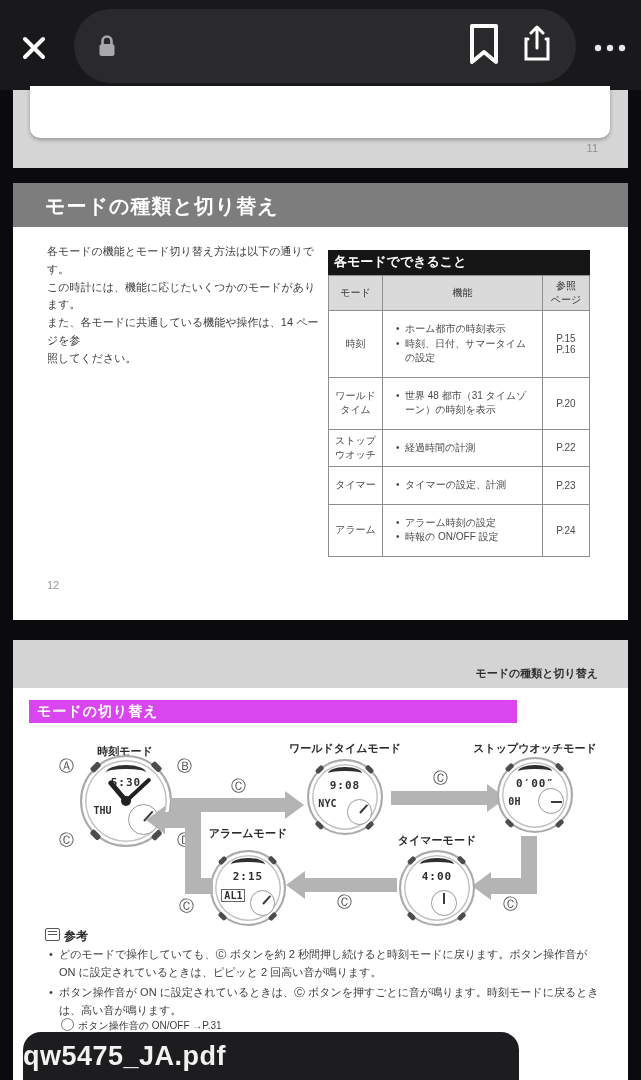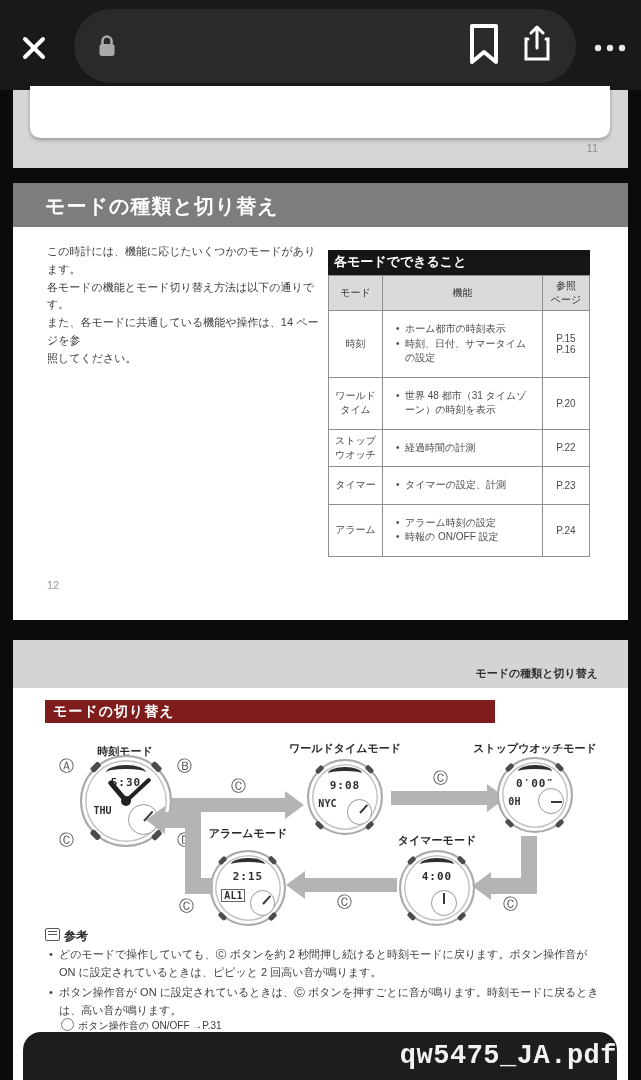--- a/index.html
+++ b/index.html
@@ -39,21 +39,21 @@
   .cpage{width:40px;text-align:center;}
   .pre{white-space:pre-line;}
   ul.fn{margin:8px;padding:0 0 0 2px;list-style:none;}
   ul.fn li{padding-left:9px;position:relative;line-height:1.45;}
   ul.fn li::before{content:"•";position:absolute;left:0;top:0;}
   .p12num{position:absolute;left:34px;top:396px;font-size:11px;color:#999;}
   
   .p13{top:640px;height:440px;}
   .runband{position:absolute;left:0;top:0;width:100%;height:48px;background:#d4d4d4;}
   .runband span{position:absolute;right:30px;top:26px;font-size:11px;font-weight:bold;color:#2e2e2e;}
-  .subhead{position:absolute;left:32px;top:60px;width:450px;height:23px;background:#7f1d1d;}
+  .subhead{position:absolute;left:16px;top:60px;width:488px;height:23px;background:#d946ef;}
   .subhead span{position:absolute;left:8px;top:3px;font-size:14px;font-weight:bold;color:#fff;letter-spacing:1px;}
   .p13intro{position:absolute;left:34px;top:90px;font-size:11px;color:#3c3c3c;}
   
   .wlabel{position:absolute;font-size:11px;font-weight:bold;color:#2a2a2a;text-align:center;}
   .watch{position:absolute;border:2px solid #a9a9a9;border-radius:50%;background:#fff;
          box-shadow:inset 0 0 0 3px #fff,inset 0 0 0 4.5px #c3c3c3;box-sizing:border-box;}
   .mark{position:absolute;width:13%;height:6.5%;background:#4c4c4c;border-radius:2px;}
   .mk1{top:8%;left:9%;transform:rotate(-45deg);} .mk2{top:8%;right:9%;transform:rotate(45deg);}
   .mk3{bottom:8%;left:9%;transform:rotate(45deg);} .mk4{bottom:8%;right:9%;transform:rotate(-45deg);}
   .arc{position:absolute;top:9%;left:27%;width:46%;height:18%;border-top:4px solid #2f2f2f;
@@ -84,22 +84,22 @@
         position:relative;vertical-align:-1px;margin-right:4px;}
   .memo::after{content:"";position:absolute;left:2px;right:2px;top:2px;height:1px;background:#555;
         box-shadow:0 3px 0 #555;}
   ul.notes{position:absolute;left:34px;top:306px;width:552px;margin:0;padding:0;list-style:none;}
   ul.notes li{font-size:11px;line-height:1.6;color:#3c3c3c;padding-left:12px;position:relative;margin-bottom:3px;}
   ul.notes li::before{content:"•";position:absolute;left:2px;}
   .linkline{position:absolute;left:48px;top:378px;font-size:10px;color:#3c3c3c;}
   .lcircic{display:inline-block;width:11px;height:11px;border:1.3px solid #777;border-radius:50%;
            vertical-align:-2px;margin-right:4px;}
   
-  .botbar{position:absolute;left:23px;top:1032px;width:594px;height:48px;background:#1d1d1f;
-          border-radius:18px 18px 0 0;display:flex;align-items:center;justify-content:flex-end;font-family:Liberation Mono, monospace;}
+  .botbar{position:absolute;left:23px;top:1032px;width:496px;height:48px;background:#1d1d1f;
+          border-radius:18px 18px 0 0;display:flex;align-items:center;justify-content:flex-start;}
   .botbar span{font-size:27px;font-weight:bold;color:#f2f2f2;letter-spacing:.5px;}
 </style>
 </head>
 <body>
 
 <div class="screen">
 
   <div class="topbar">
     <div class="closebtn">
       <svg width="32" height="32" viewBox="0 0 32 32">
@@ -137,22 +137,22 @@
     <div class="pg p11">
       <div class="p11box"></div>
       <div class="p11num">11</div>
     </div>
 
     <div class="pg p12">
       <div class="secband">
         <span>モードの種類と切り替え</span>
       </div>
       <div class="intro">
+        <div>各モードの機能とモード切り替え方法は以下の通りです。</div>
         <div>この時計には、機能に応じたいくつかのモードがあります。</div>
-        <div>各モードの機能とモード切り替え方法は以下の通りです。</div>
         <div>また、各モードに共通している機能や操作は、14 ページを参</div>
         <div>照してください。</div>
       </div>
       <div class="tblwrap">
         <div class="tbltitle">各モードでできること</div>
         <table class="modes">
           <tbody>
               <tr>
             <th class="cmode">モード</th>
             <th>機能</th>

